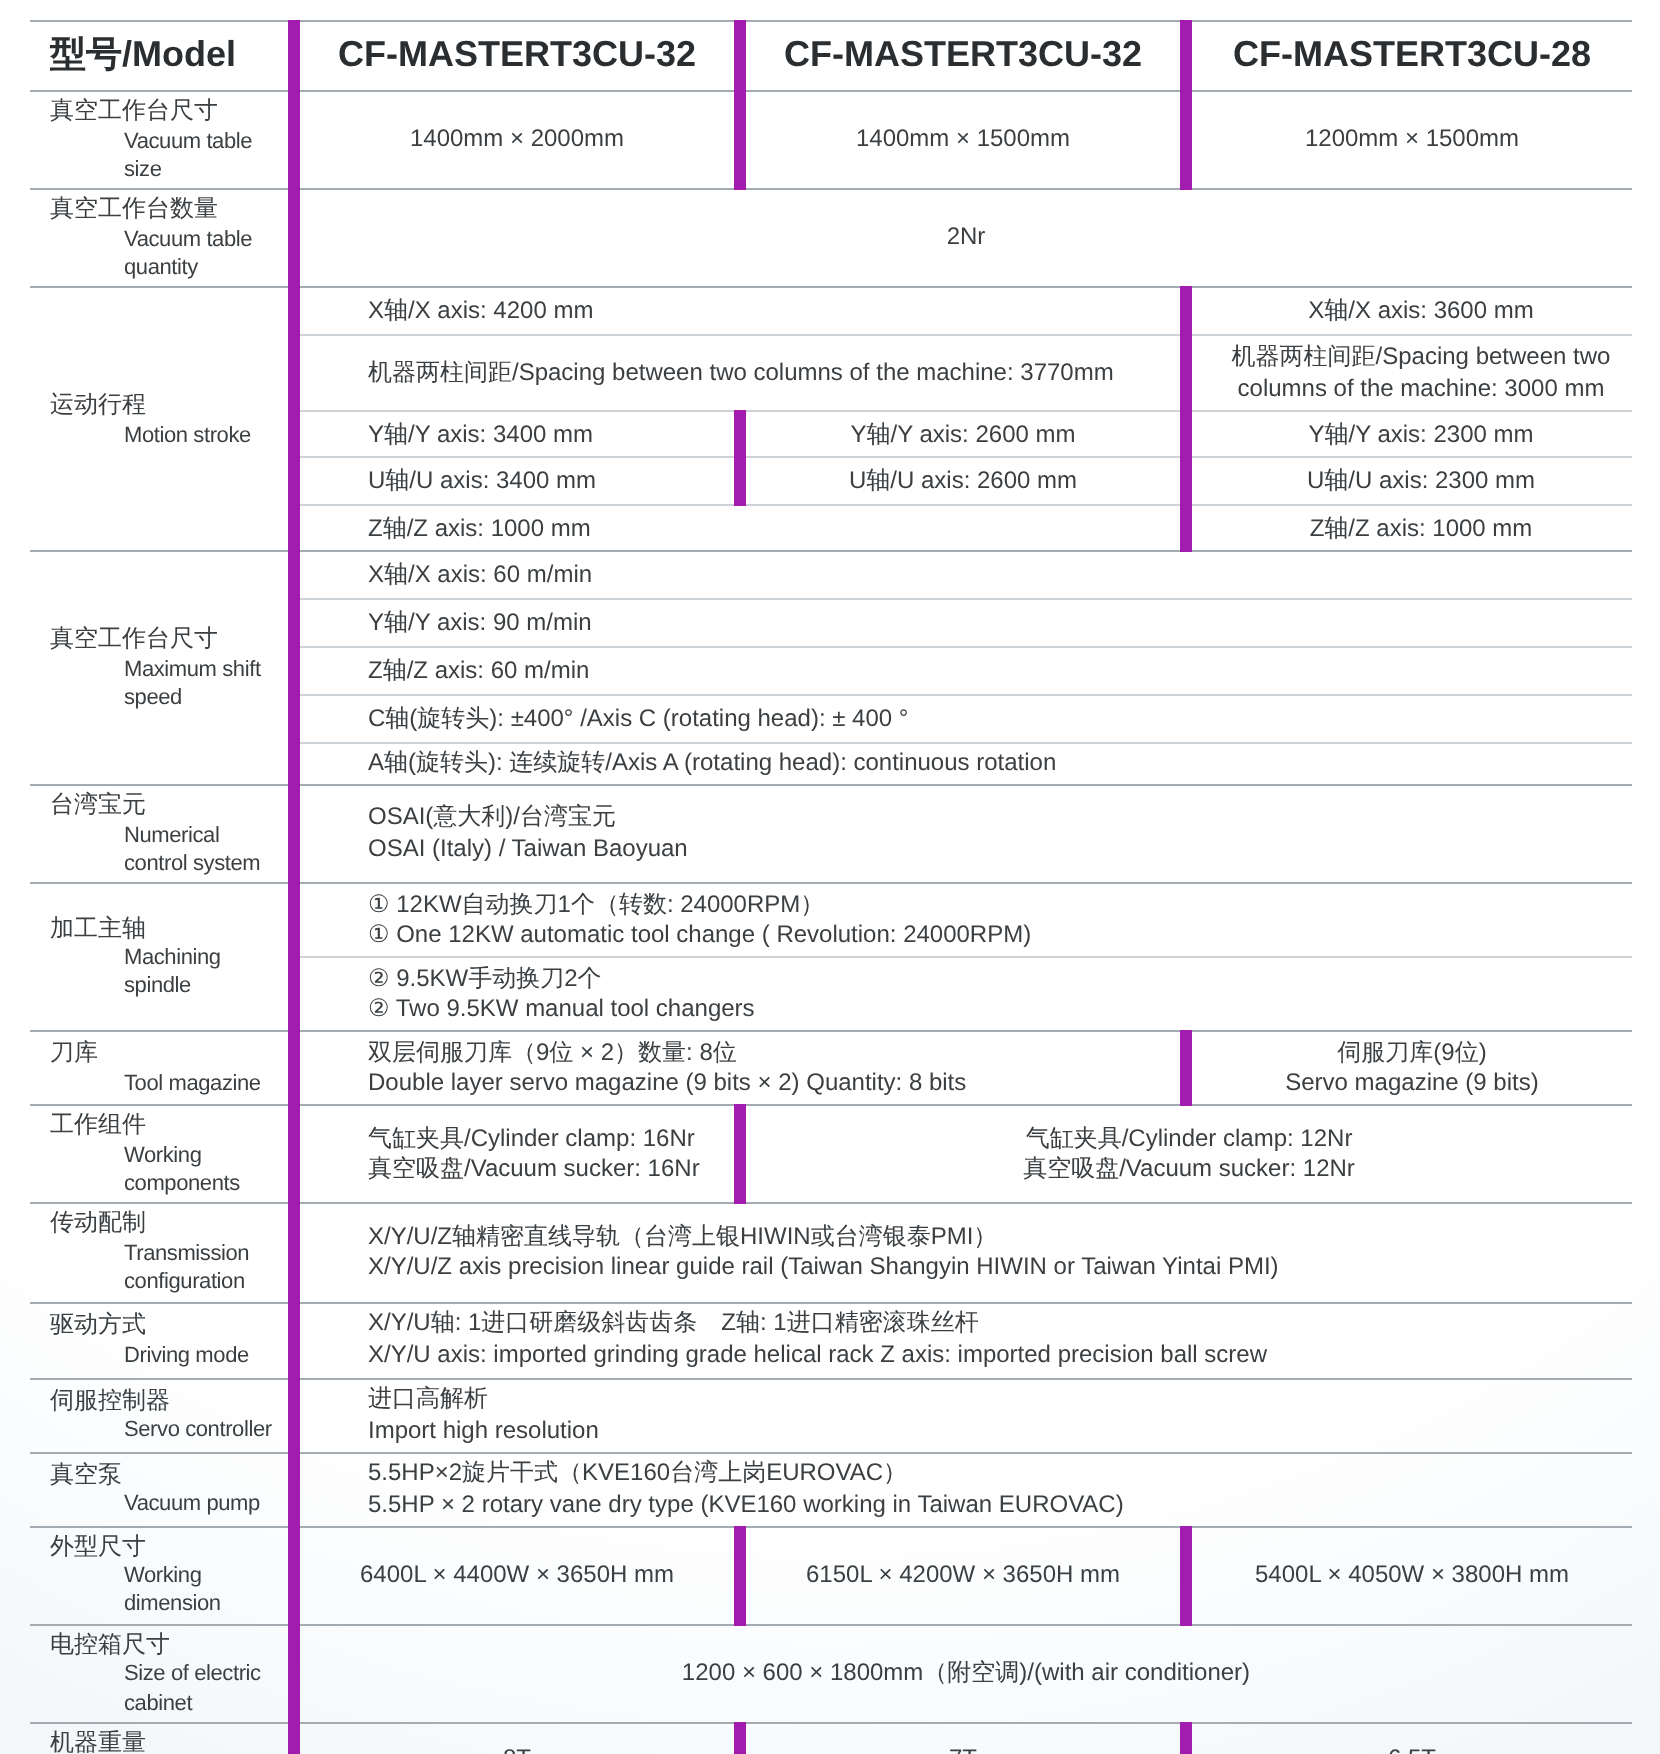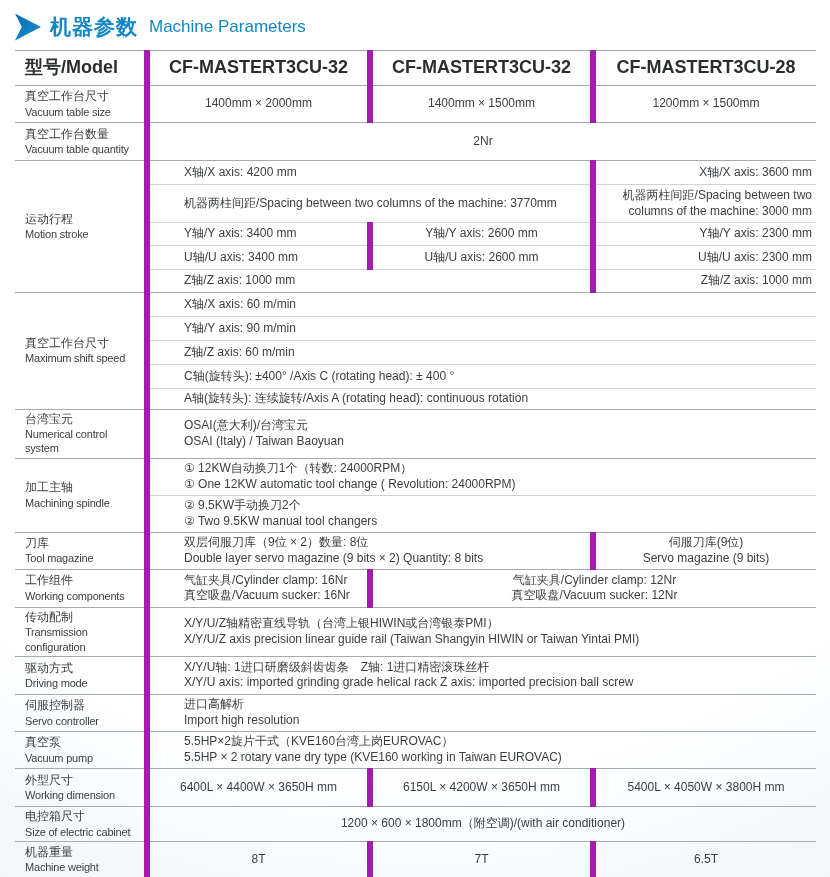--- a/index.html
+++ b/index.html
@@ -31,37 +31,32 @@
   td{
     border-top:1px solid #ced3d7;
     font-size:12px;line-height:1.3;
     vertical-align:middle;
     padding:2px 4px;
     color:#3b3f42;
   }
   tr.g > td{border-top:1px solid #a4abb1;}
   td.v{border-left:6px solid #a21caf;}
   td.lab{padding-left:10px;padding-right:4px;}
-  td.lab .en{font-size:11px;letter-spacing:-0.2px;}
+  td.lab .en{font-size:11px;letter-spacing:-0.2px;margin-left:37px;}
   td.lab .zh{font-size:12px;}
   td.c{text-align:center;padding-left:2px;padding-right:2px;}
   td.l{text-align:left;padding-left:34px;}
-  td.l4{text-align:right;padding-left:13px;}
+  td.l4{text-align:center;padding-left:13px;}
   td.b{font-weight:bold;font-size:18px;color:#2b2e30;}
 </style>
 </head>
 <body>
 
 <div class="page">
 
-  <div class="hdr">
-    <span class="arrow"></span>
-    <span class="t-zh">机器参数</span>
-    <span class="t-en">Machine Parameters</span>
-  </div>
 
   <table>
     <colgroup>
         <col class="c1">
         <col class="c2">
         <col class="c3">
         <col class="c4">
       </colgroup>
 
     <tbody>

